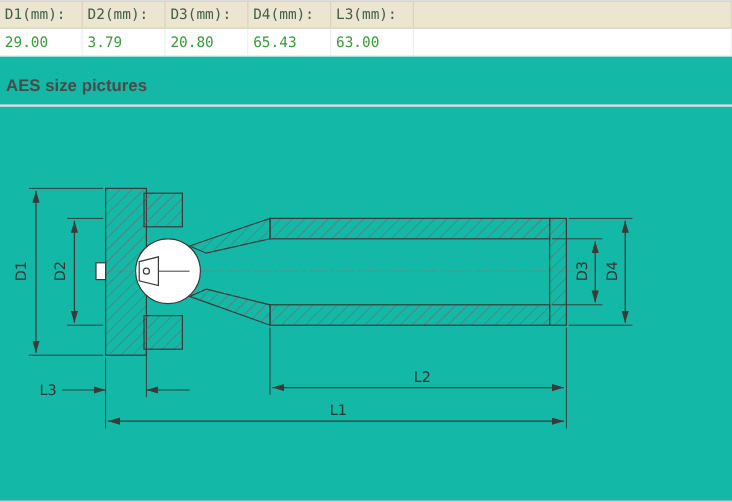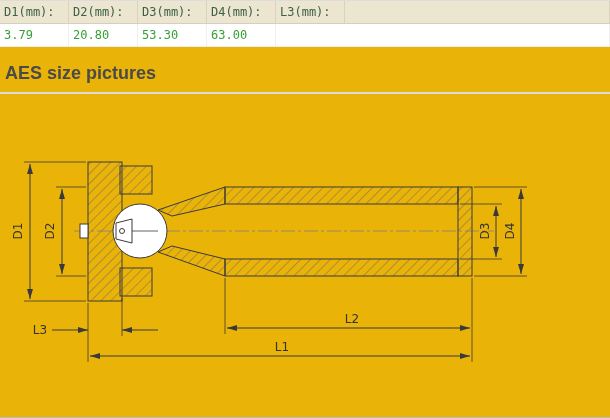--- a/index.html
+++ b/index.html
@@ -1,35 +1,35 @@
 <!DOCTYPE html>
 <html><head>
 <meta charset="utf-8">
 <style>
   html,body { margin:0; padding:0; background:#fff; font-family:"DejaVu Sans", sans-serif; }
   .page {
-    width:610px; height:418px; background:#eab308; box-sizing:border-box;
+    width:610px; height:418px; background:#14b8a6; box-sizing:border-box;
     border-bottom:1px solid #bdbdbd; overflow:hidden; position:relative;
   }
   
   .spec-table { width:100%; border-top:1px solid #ddd; }
   .spec-row { display:flex; }
   .spec-row.header { background:#ece5d0; border-bottom:1px solid #d6cfbc; }
   .spec-row.values { background:#ffffff; border-bottom:1px solid #ececec; }
   .cell {
     width:69px; box-sizing:border-box; padding:3px 2px 3px 4px;
     font-family:"DejaVu Sans Mono", monospace; font-size:12px; line-height:16px;
     white-space:nowrap; overflow:hidden;
   }
   .spec-row.header .cell { color:#3f6047; border-right:1px solid #d9d2bf; }
   .spec-row.values .cell { color:#35a035; border-right:1px solid #efefef; }
   .cell.filler { flex:1; border-right:none; }
   
   .section-title {
-    margin:16px 0 0 5px; font-size:18px; font-weight:bold; color:#4a4a4a;
+    margin:16px 0 0 5px; font-size:14px; font-weight:bold; color:#4a4a4a;
     font-family:"Liberation Sans","DejaVu Sans",sans-serif;
   }
   .rule { border:none; border-top:2px solid #dcdcdc; margin:8px 0 0 0; }
   
   .diagram-wrap { margin-top:10px; }
   svg text {
     font-family:"DejaVu Sans", sans-serif; font-size:12px; fill:#333333;
   }
 </style>
 </head>
@@ -40,23 +40,24 @@
   <div class="spec-table">
     <div class="spec-row header">
       <div class="cell">D1(mm):</div>
       <div class="cell">D2(mm):</div>
       <div class="cell">D3(mm):</div>
       <div class="cell">D4(mm):</div>
       <div class="cell">L3(mm):</div>
       <div class="cell filler"></div>
     </div>
     <div class="spec-row values">
+      <div class="cell">29.00</div>
       <div class="cell">3.79</div>
       <div class="cell">20.80</div>
-      <div class="cell">53.30</div>
+      <div class="cell">65.43</div>
       <div class="cell">63.00</div>
       <div class="cell filler"></div>
     </div>
   </div>
 
   <div class="section-title">AES size pictures</div>
   <hr class="rule">
 
   <div class="diagram-wrap">
     <svg viewBox="0 0 610 300" width="610" height="300">

